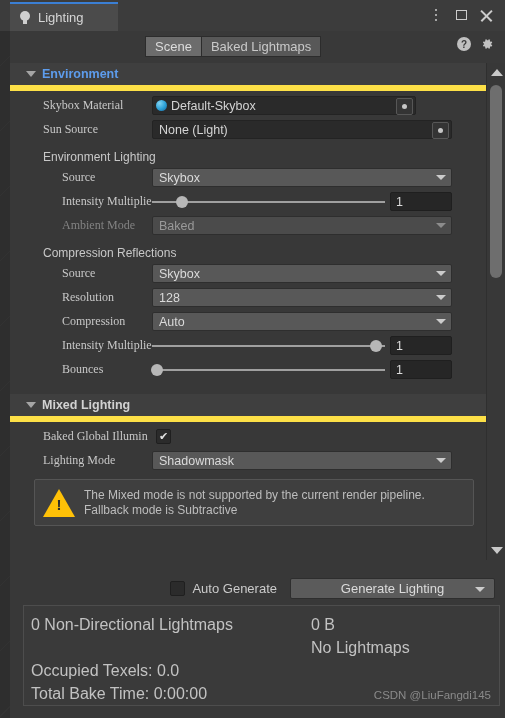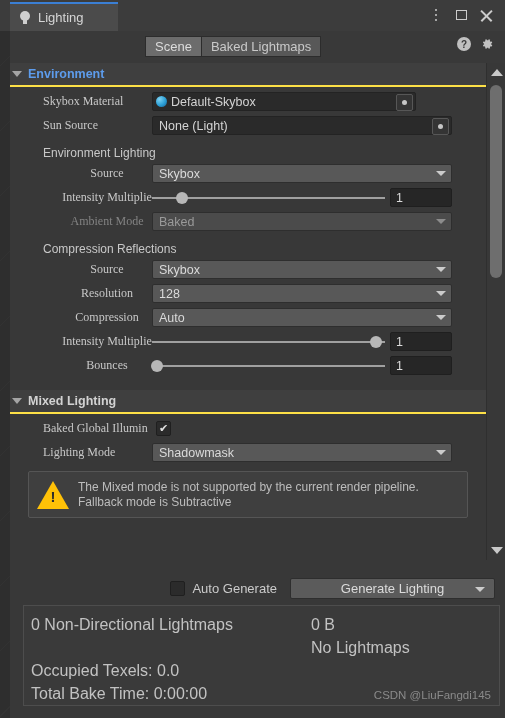--- a/index.html
+++ b/index.html
@@ -204,24 +204,24 @@
   }
   #content {
     position: absolute;
     left: 0; top: 0;
     width: 476px;
   }
 
   .section-header {
     height: 22px;
     background: #3f3f3f;
-    border-bottom: 2px solid #fde047;
-    display: flex;
-    align-items: center;
-    padding-left: 2px;
+    border-bottom: 6px solid #fde047;
+    display: flex;
+    align-items: center;
+    padding-left: 16px;
     cursor: pointer;
   }
   .foldout {
     width: 0; height: 0;
     border-left: 5px solid transparent;
     border-right: 5px solid transparent;
     border-top: 6px solid #a5a5a5;
     margin-right: 6px;
     flex: none;
   }
@@ -248,21 +248,21 @@
   }
   .lbl {
     font-size: 12px;
     color: #c8c8c8;
     white-space: nowrap;
     overflow: hidden;
     flex: none;
     font-family: Liberation Serif, serif;
   }
   .lbl.lv1 { width: 142px; padding-left: 33px; box-sizing: border-box; }
-  .lbl.lv2 { width: 142px; padding-left: 52px; box-sizing: border-box; text-align: center; }
+  .lbl.lv2 { width: 142px; padding-left: 52px; box-sizing: border-box; }
   .lbl.dim { color: #838383; }
 
   .objfield {
     height: 19px;
     background: #2a2a2a;
     border: 1px solid #232323;
     border-radius: 2px;
     display: flex;
     align-items: center;
     box-sizing: border-box;
@@ -378,21 +378,21 @@
   }
   .checkbox .tick {
     width: 9px; height: 9px;
     line-height: 9px;
     color: #e2e2e2;
     font-size: 11px;
     text-align: center;
   }
 
   .helpbox {
-    margin: 8px 0 0 18px;
+    margin: 8px 0 0 24px;
     width: 440px;
     min-height: 47px;
     background: #3f3f3f;
     border: 1px solid #555555;
     border-radius: 2px;
     box-sizing: border-box;
     display: flex;
     align-items: center;
     padding: 6px 8px;
   }

